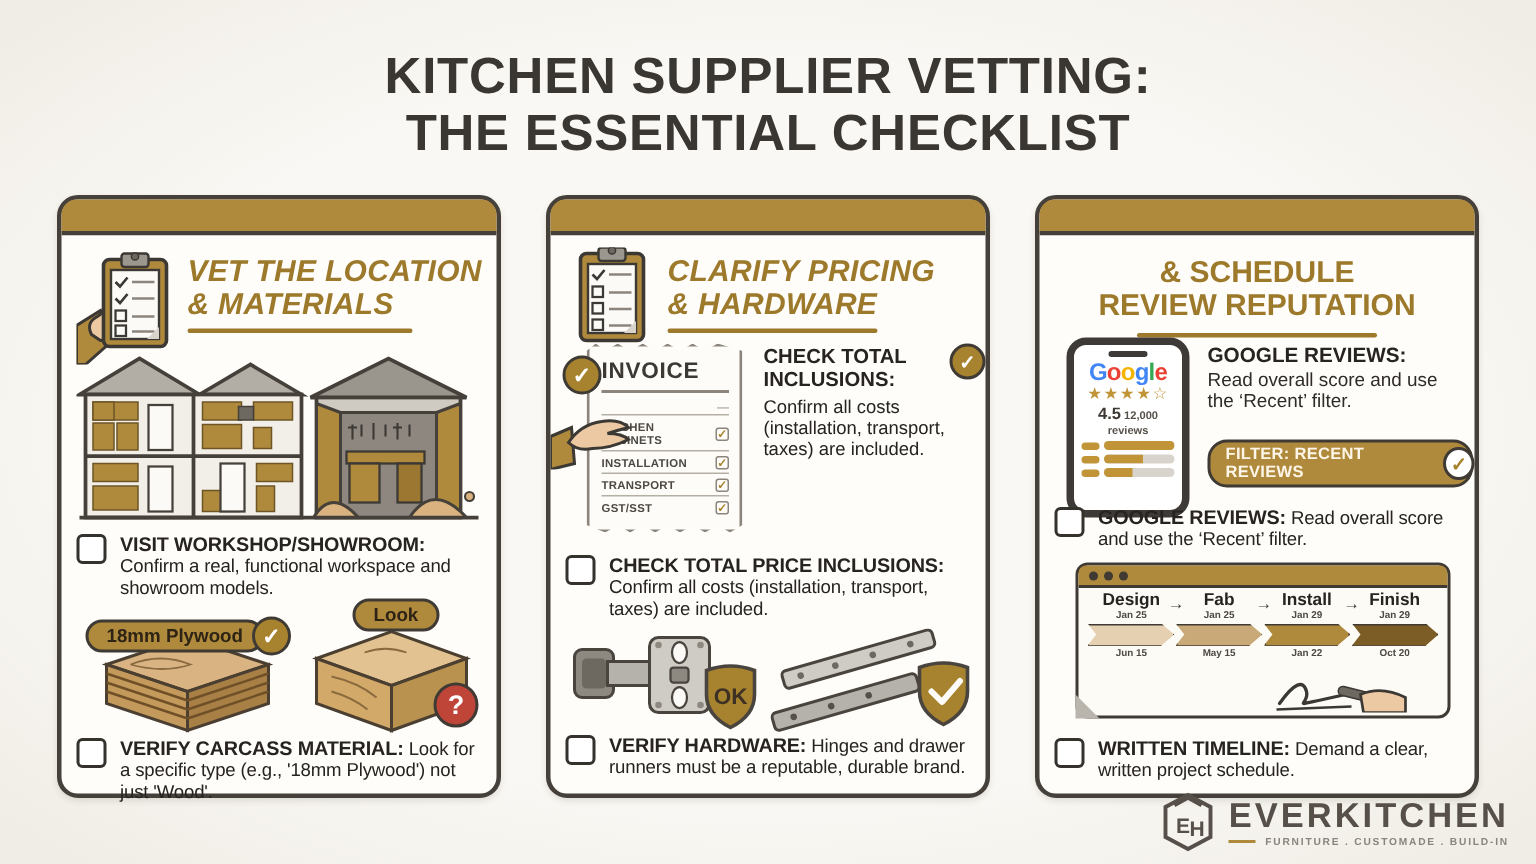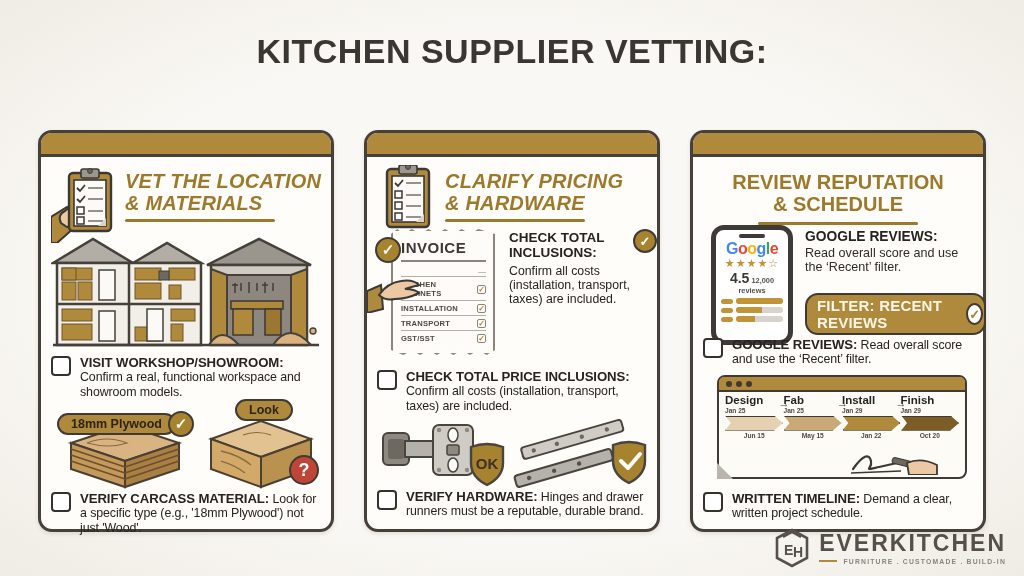--- a/index.html
+++ b/index.html
@@ -80,42 +80,42 @@
   
   .phone {
     position:absolute; top:92px; left:18px; width:82px; height:120px;
     border:5px solid #3e3a37; border-radius:13px; background:#fff; padding:6px 5px 0;
   }
   .phone-notch { width:26px; height:4px; background:#3e3a37; border-radius:2px; margin:-2px auto 3px; }
   .g-logo { font-size:16px; font-weight:700; letter-spacing:-0.5px; text-align:center; line-height:1; }
   .g-b{color:#4285f4}.g-r{color:#ea4335}.g-y{color:#f4b400}.g-g{color:#34a853}
   .g-stars { color:#c09437; font-size:11px; text-align:center; letter-spacing:1px; line-height:1.2; }
   .g-score { font-size:7.4px; color:#55504a; text-align:center; font-weight:700; }
-  .g-score b { font-size:14px; color:#3c3833; }
+  .g-score b { font-size:11px; color:#3c3833; }
   .g-bar-row { display:flex; gap:3px; margin-top:3px; align-items:center; }
   .g-dot { width:12px; height:5px; border-radius:3px; background:#c09437; }
   .g-bar { height:6px; border-radius:3px; background:#d8d4cd; position:relative; overflow:hidden; flex:1; }
   .g-bar i { position:absolute; left:0; top:0; bottom:0; background:#c09437; display:block; }
 
   .callout3 { position:absolute; top:96px; left:112px; width:172px; }
   .callout3 .c-label { font-weight:800; font-size:13.8px; color:#262320; }
   .callout3 .c-body { font-size:12.6px; line-height:1.15; margin-top:2px; }
   .filter-row { position:absolute; top:160px; left:112px; display:flex; align-items:center; }
-  .filter-pill { background:#b08a3c; border:2.5px solid #3f3a33; border-radius:13px; padding:2px 26px 2px 10px; font-weight:800; font-size:15px; color:#fdf6e8; letter-spacing:.2px; }
+  .filter-pill { background:#b08a3c; border:2.5px solid #3f3a33; border-radius:13px; padding:2px 26px 2px 10px; font-weight:800; font-size:11px; color:#fdf6e8; letter-spacing:.2px; }
   .filter-check { width:22px; height:22px; border-radius:50%; background:#fff; border:2.5px solid #3f3a33; color:#a8832f; font-weight:800; font-size:13px; display:flex; align-items:center; justify-content:center; margin-left:-20px; }
 
   
   .timeline {
     position:absolute; top:242px; left:24px; width:250px; height:104px;
     background:#fdfbf6; border:2.5px solid #3f3a33; border-radius:8px; overflow:visible;
   }
   .tl-bar { height:15px; background:#b08a3c; border-bottom:2px solid #3f3a33; border-radius:5px 5px 0 0; display:flex; align-items:center; gap:4px; padding-left:7px; }
   .tl-dot { width:6px; height:6px; border-radius:50%; background:#3f3a33; }
   .tl-stages { display:flex; padding:3px 6px 0; }
-  .tl-stage { flex:1; position:relative; }
+  .tl-stage { flex:1; text-align:center; position:relative; }
   .tl-name { font-weight:800; font-size:11.5px; color:#262320; line-height:1; }
   .tl-datetop { font-size:6.6px; font-weight:700; color:#4d4842; }
   .tl-arrow { position:absolute; right:-6px; top:2px; font-size:11px; font-weight:700; color:#3f3a33; }
   .tl-chevrons { display:flex; padding:2px 6px 0; gap:1px; }
   .tl-chev { flex:1; height:15px; clip-path:polygon(0 0, 85% 0, 100% 50%, 85% 100%, 0 100%, 10% 50%); }
   .tl-dates { display:flex; padding:1px 6px 0; }
   .tl-dateb { flex:1; text-align:center; font-size:6.6px; font-weight:700; color:#4d4842; }
   .tl-curl { position:absolute; left:-2px; bottom:-2px; width:0; height:0; border-bottom:16px solid #b9b4ac; border-right:16px solid transparent; }
   .tl-sign { position:absolute; right:26px; bottom:2px; }
 
@@ -128,20 +128,21 @@
 
   .mat-label-row { display:flex; align-items:center; }
   svg text { font-family:"Liberation Sans", sans-serif; }
 </style>
 </head>
 <body>
 <div class="stage"></div>
 
 <div class="main-title">
   <div>KITCHEN SUPPLIER VETTING:</div>
+  <div>THE ESSENTIAL CHECKLIST</div>
 </div>
 
 <div class="panel" id="panel1">
   <div class="panel-top"></div>
 
   <div class="p-head">
     <span>
       <svg width="66" height="78" viewBox="0 0 66 78">
         <polygon points="0,52 16,42 24,62 6,78 0,78" fill="#b08a3c" stroke="#3c3833" stroke-width="2"></polygon>
         <path d="M10 58 Q6 50 14 46 L22 40 Q30 36 32 42 L30 52 Q24 62 16 62 Z" fill="#ecc9a3" stroke="#3c3833" stroke-width="2"></path>
@@ -392,22 +393,22 @@
       <span>Hinges and drawer runners must be a reputable, durable brand.</span>
     </div>
   </div>
 </div>
 
 <div class="panel" id="panel3">
   <div class="panel-top"></div>
 
   <div class="p3-head">
     <h2>
+      <div>&amp; SCHEDULE</div>
       <div>REVIEW REPUTATION</div>
-      <div>&amp; SCHEDULE</div>
     </h2>
     <div class="head-rule p3-rule"></div>
   </div>
 
   <div class="phone">
     <div class="phone-notch"></div>
     <div class="g-logo"><span class="g-b">G</span><span class="g-r">o</span><span class="g-y">o</span><span class="g-b">g</span><span class="g-g">l</span><span class="g-r">e</span></div>
     <div class="g-stars">★★★★☆</div>
     <div class="g-score">
       <b>4.5</b>

